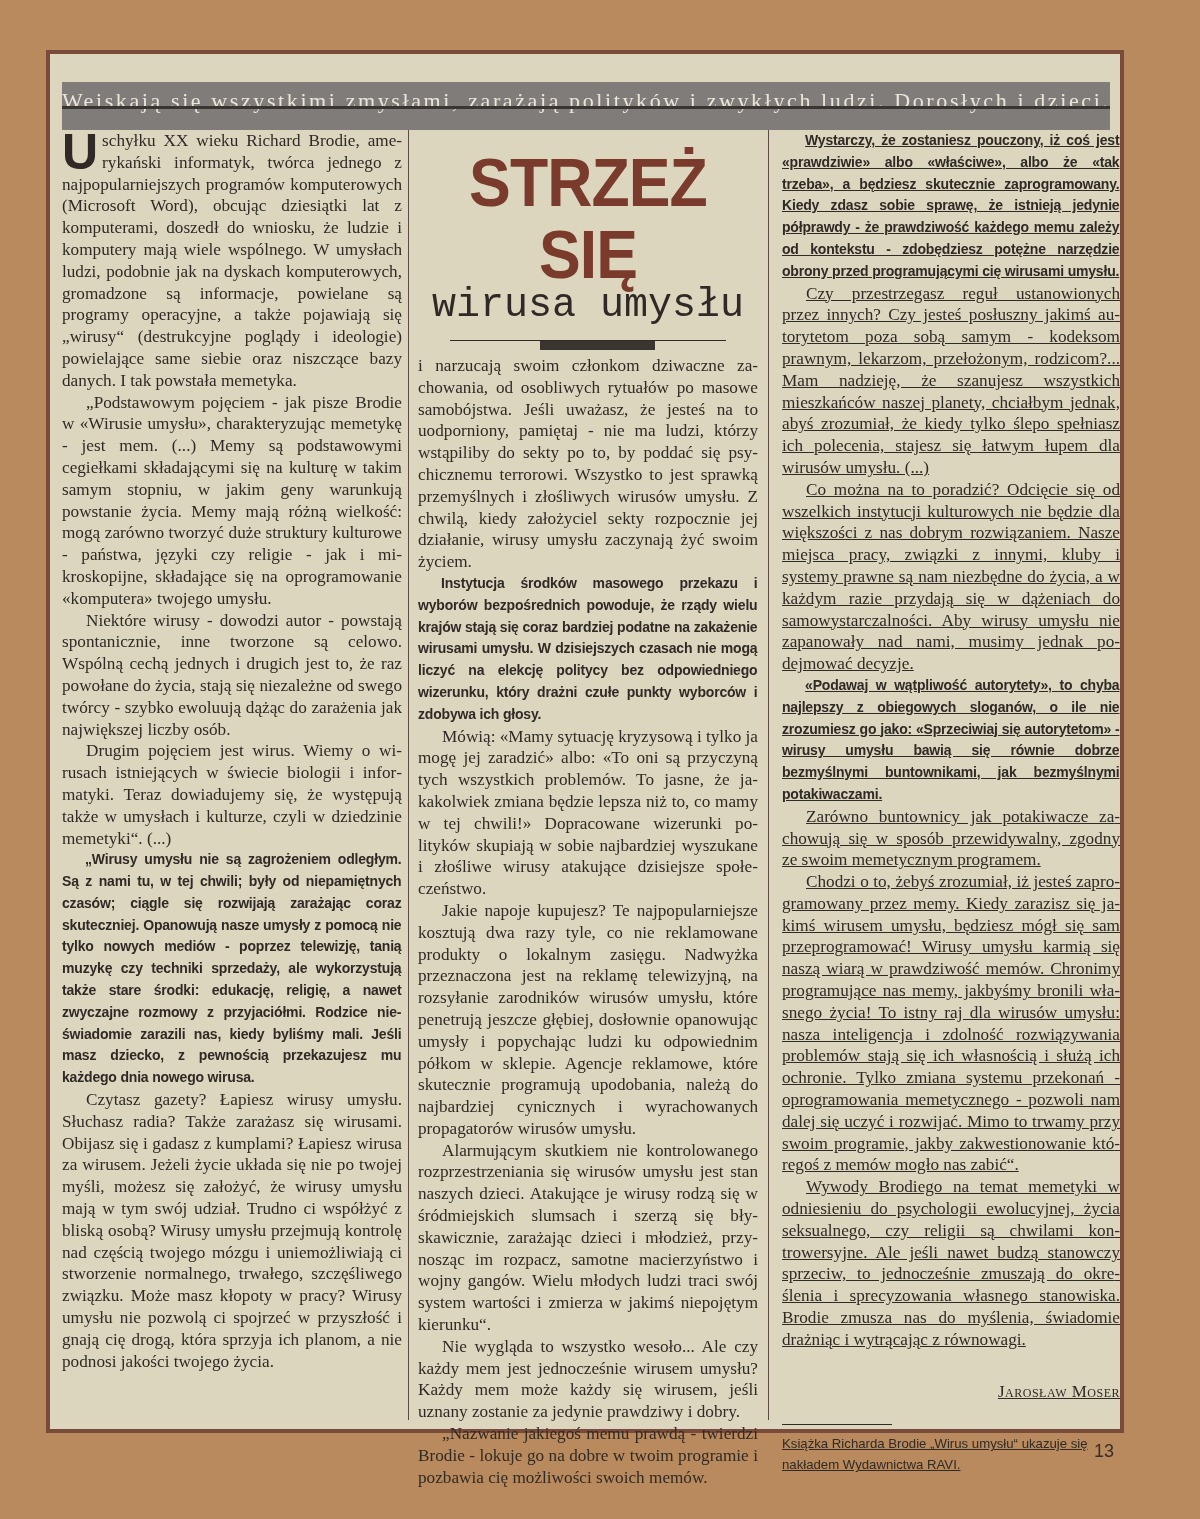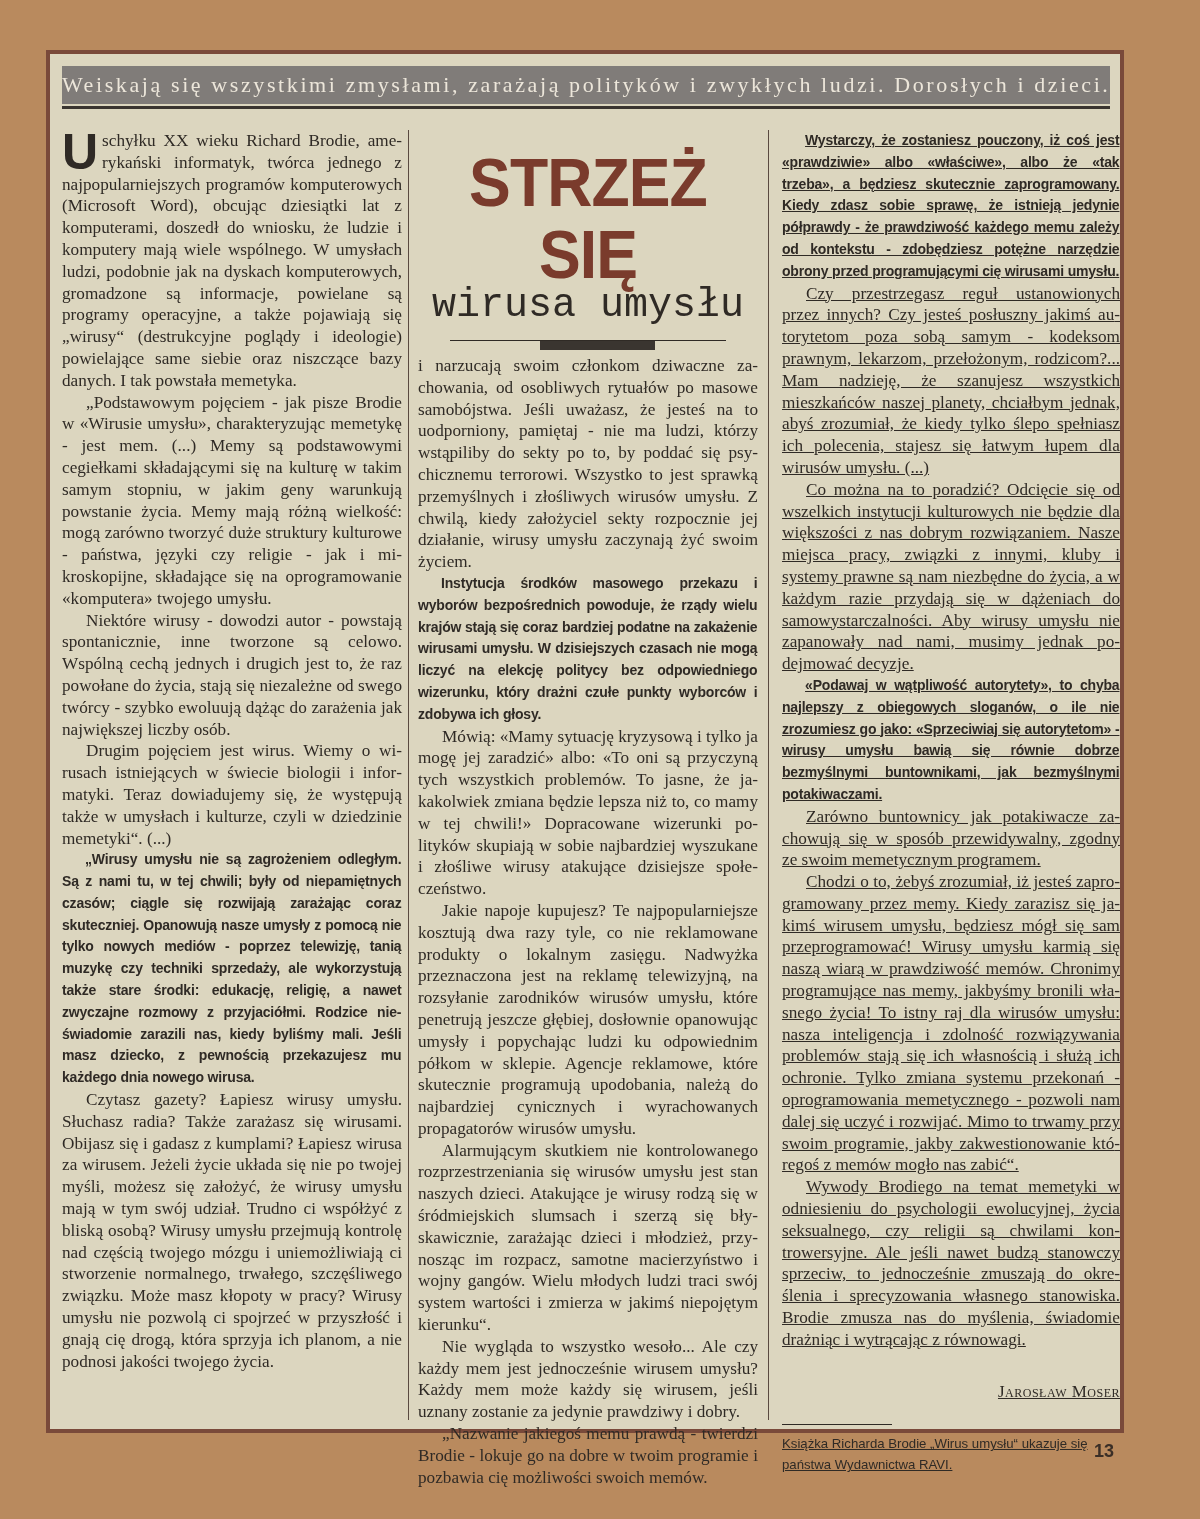--- a/index.html
+++ b/index.html
@@ -13,22 +13,22 @@
   .frame {
     position: absolute;
     left: 46px; top: 50px;
     width: 1078px; height: 1383px;
     background: #dcd6bf;
     border: 4px solid #7a4a3a;
     box-sizing: border-box;
   }
   .banner {
     position: absolute;
-    left: 12px; top: 12px;
-    width: 1048px; height: 38px;
+    left: 12px; top: 28px;
+    width: 1048px; height: 48px;
     background: #807c79;
     color: #ece6da;
     font-family: "Liberation Serif", serif;
     font-size: 22px;
     letter-spacing: 2.6px;
     text-align: center;
     line-height: 38px;
     white-space: nowrap;
   }
   .banner-rule {
@@ -129,21 +129,21 @@
     font-size: 13.2px;
     line-height: 21px;
     margin-top: 8px;
     color: #2f2a25;
     text-align: left;
   }
   .page-number {
     position: absolute;
     left: 1094px; top: 1441px;
     font-family: "Liberation Sans", sans-serif;
-    font-weight: bold;
+    font-weight: normal;
     font-size: 18px;
     color: #3a2e26;
   }
 </style>
 </head>
 <body>
 
 <div class="frame">
   <div class="banner">Weiskają się wszystkimi zmysłami, zarażają polityków i zwykłych ludzi. Dorosłych i dzieci.</div>
   <div class="banner-rule"></div>
@@ -180,17 +180,17 @@
   <div class="col col3">
     <p class="bold">Wystarczy, że zostaniesz pouczony, iż coś jest «prawdziwie» albo «właściwe», albo że «tak trzeba», a będziesz skutecznie zaprogramowany. Kiedy zdasz so­bie sprawę, że istnieją jedynie półprawdy - że prawdzi­wość każdego memu zależy od kontekstu - zdobędziesz potężne narzędzie obrony przed programującymi cię wirusami umysłu.</p>
     <p>Czy przestrzegasz reguł ustanowionych przez innych? Czy jesteś posłuszny jakimś au­torytetom poza sobą samym - kodeksom prawnym, lekarzom, przełożonym, rodzi­com?... Mam nadzieję, że szanujesz wszystkich mieszkańców naszej planety, chciałbym jed­nak, abyś zrozumiał, że kiedy tylko ślepo speł­niasz ich polecenia, stajesz się łatwym łupem dla wirusów umysłu. (...)</p>
     <p>Co można na to poradzić? Odcięcie się od wszelkich instytucji kulturowych nie będzie dla większości z nas dobrym rozwiązaniem. Nasze miejsca pracy, związki z innymi, kluby i systemy prawne są nam niezbędne do życia, a w każdym razie przydają się w dążeniach do samowystarczalności. Aby wirusy umysłu nie zapanowały nad nami, musimy jednak po­dejmować decyzje.</p>
     <p class="bold">«Podawaj w wątpliwość autorytety», to chyba naj­lepszy z obiegowych sloganów, o ile nie zrozumiesz go jako: «Sprzeciwiaj się autorytetom» - wirusy umysłu bawią się równie dobrze bezmyślnymi buntownikami, jak bezmyślnymi potakiwaczami.</p>
     <p>Zarówno buntownicy jak potakiwacze za­chowują się w sposób przewidywalny, zgod­ny ze swoim memetycznym programem.</p>
     <p>Chodzi o to, żebyś zrozumiał, iż jesteś zapro­gramowany przez memy. Kiedy zarazisz się ja­kimś wirusem umysłu, będziesz mógł się sam przeprogramować! Wirusy umysłu karmią się naszą wiarą w prawdziwość memów. Chronimy programujące nas memy, jakbyśmy bronili wła­snego życia! To istny raj dla wirusów umysłu: nasza inteligencja i zdolność rozwiązywania problemów stają się ich własnością i służą ich ochronie. Tylko zmiana systemu przekonań - oprogramowania memetycznego - pozwoli nam dalej się uczyć i rozwijać. Mimo to trwamy przy swoim programie, jakby zakwestionowanie któ­regoś z memów mogło nas zabić“.</p>
     <p>Wywody Brodiego na temat memetyki w odniesieniu do psychologii ewolucyjnej, ży­cia seksualnego, czy religii są chwilami kon­trowersyjne. Ale jeśli nawet budzą stanowczy sprzeciw, to jednocześnie zmuszają do okre­ślenia i sprecyzowania własnego stanowiska. Brodie zmusza nas do myślenia, świadomie drażniąc i wytrącając z równowagi.</p>
     <div class="signature">Jarosław Moser</div>
     <div class="foot-rule"></div>
-    <div class="footnote">Książka Richarda Brodie „Wirus umysłu“ ukazuje się państwa Wydawnictwa RAVI.</div>
+    <div class="footnote">Książka Richarda Brodie „Wirus umysłu“ ukazuje się nakładem Wydawnictwa RAVI.</div>
   </div>
 </div>
 
 <div class="page-number">13</div>
 
 </body></html>

